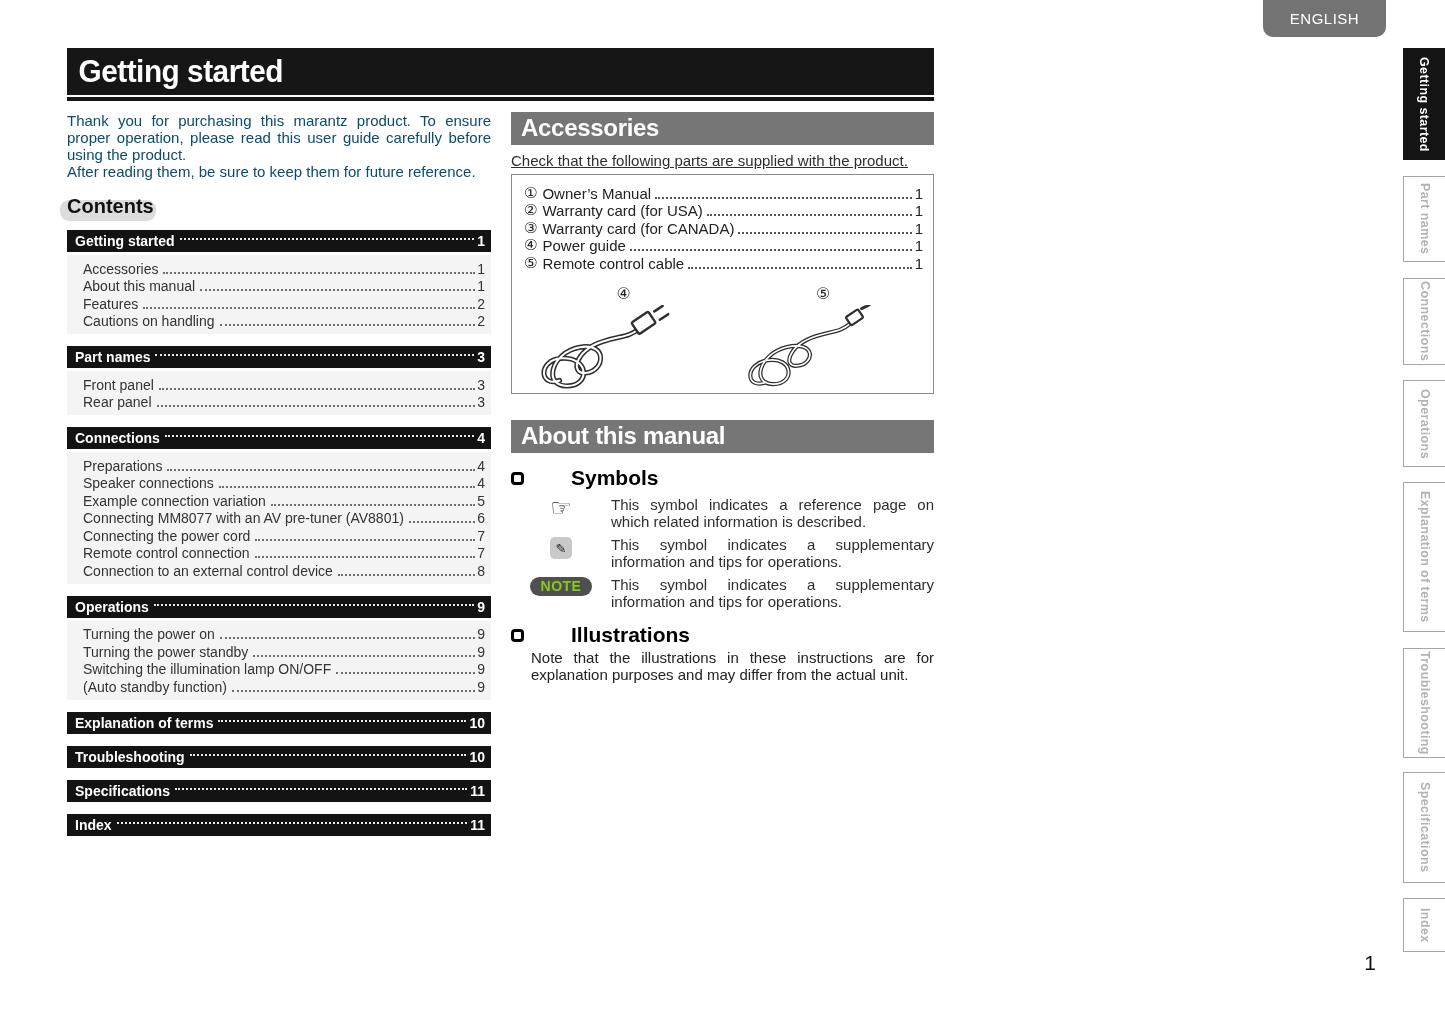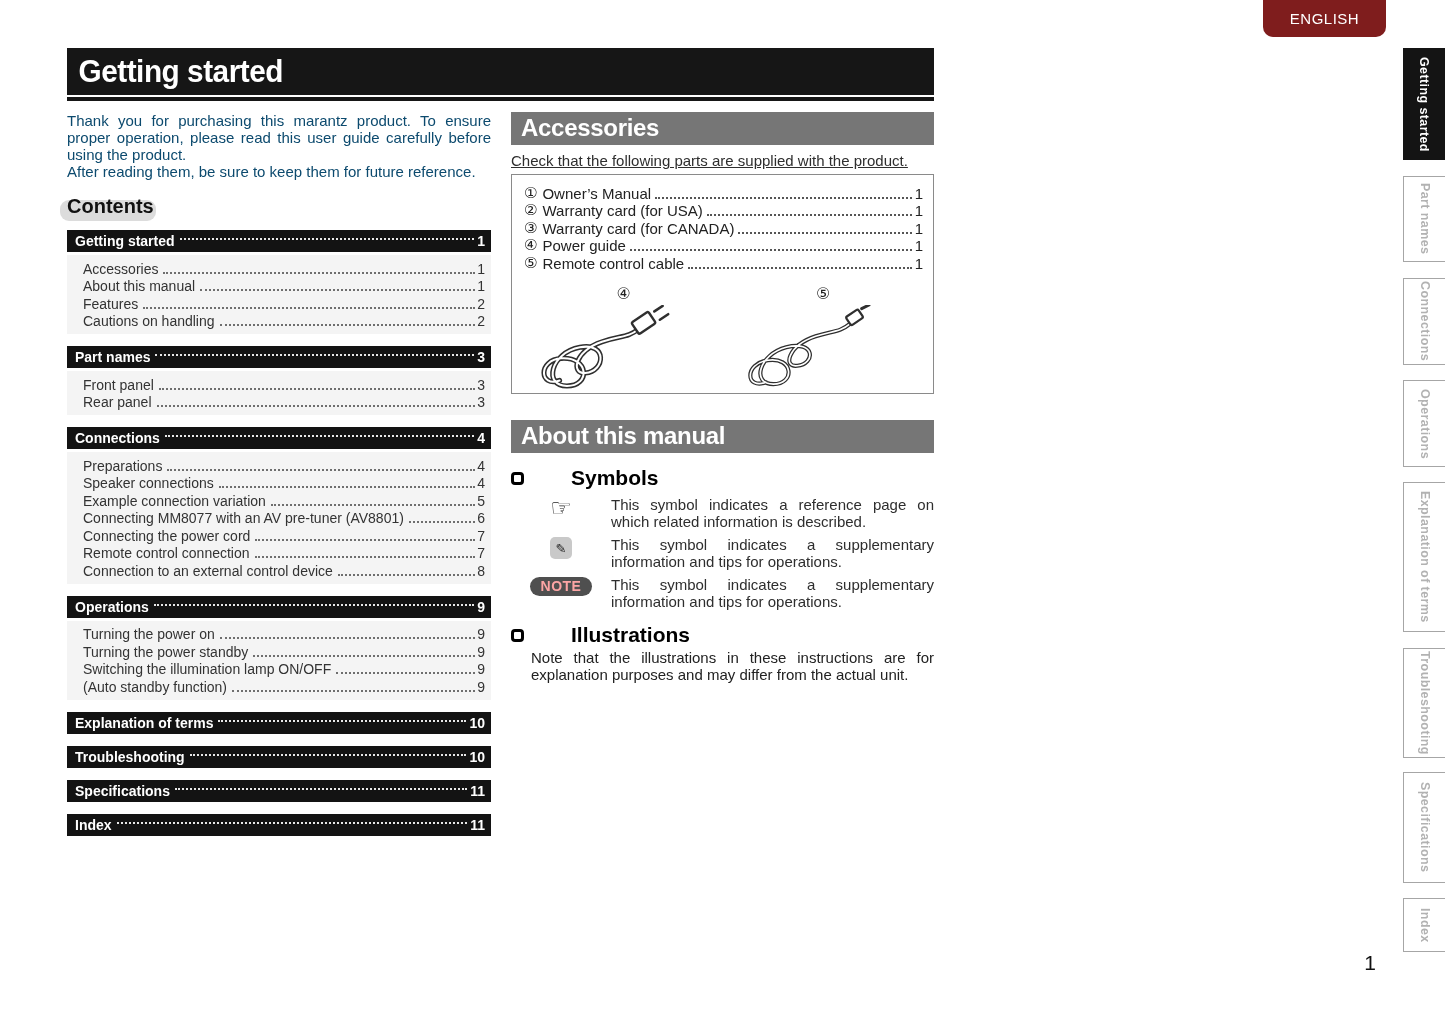--- a/index.html
+++ b/index.html
@@ -2,21 +2,21 @@
 <html><head>
 <meta charset="utf-8">
 <style>
   * { margin:0; padding:0; box-sizing:border-box; }
   html,body { width:1445px; height:1022px; background:#fff; overflow:hidden;
               font-family:"Liberation Sans","DejaVu Sans",sans-serif; color:#222; }
   .page { position:relative; width:1445px; height:1022px; }
 
   
   .lang-tab { position:absolute; left:1263px; top:0; width:123px; height:37px;
-    background:#7f1d1d; color:#fff; font-size:15px; letter-spacing:0.5px;
+    background:#737373; color:#fff; font-size:15px; letter-spacing:0.5px;
     display:flex; align-items:center; justify-content:center;
     border-radius:0 0 10px 10px; }
 
   
   .content { position:absolute; left:67px; top:48px; width:867px; }
 
   .title-bar { background:#161616; height:47px; }
   .title-bar h1 { color:#fff; font-size:31px; font-weight:bold; line-height:47px;
     padding-left:12px; letter-spacing:-0.5px; transform:scaleX(0.96); transform-origin:left; }
   .title-underline { height:4px; background:#161616; margin-top:2px; }
@@ -64,21 +64,21 @@
     display:inline-block; margin-right:7px; }
   .sub-heading .txt { font-size:21px; font-weight:bold; color:#000; }
 
   .sym-row { display:flex; margin-top:6px; }
   .sym-icon-col { width:100px; flex:0 0 100px; display:flex; justify-content:center;
     align-items:flex-start; padding-top:1px; }
   .sym-text { flex:1; font-size:15px; line-height:17px; color:#2e2e2e; text-align:justify; }
   .hand-icon { font-size:24px; line-height:22px; color:#222; }
   .pencil-icon { width:22px; height:22px; background:#c9c9c9; border-radius:5px;
     display:flex; align-items:center; justify-content:center; font-size:13px; color:#222; }
-  .note-pill { background:#4f4f4f; color:#fca5a5; font-weight:bold; font-size:14px;
+  .note-pill { background:#4f4f4f; color:#84cc16; font-weight:bold; font-size:14px;
     border-radius:11px; padding:1px 11px 2px 11px; letter-spacing:0.5px; }
 
   .ill-text { margin:2px 0 0 20px; font-size:15px; line-height:17px; width:403px; }
 
   
   .tab { position:absolute; right:0; width:42px;
     writing-mode:vertical-rl; display:flex; align-items:center; justify-content:center;
     font-weight:bold; font-size:12.5px; letter-spacing:0.4px; }
   .tab.active { background:#141414; color:#fff; }
   .tab.inactive { background:#fff; color:#b2b2b2; border:1px solid #a6a6a6; border-right:none; }

